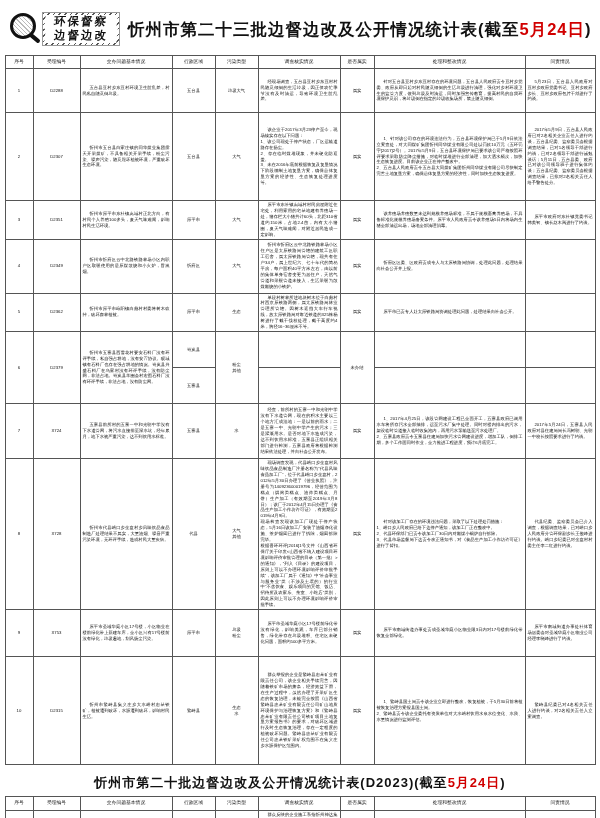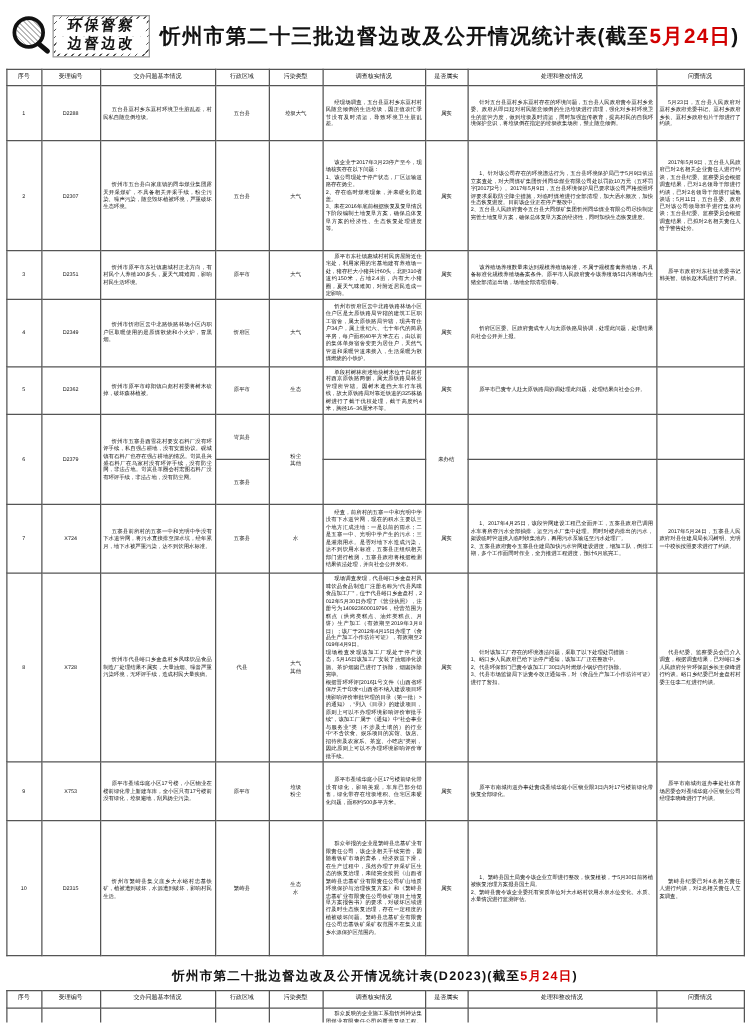--- a/index.html
+++ b/index.html
@@ -8,21 +8,21 @@
   
   .top{display:flex;align-items:center;gap:8px;padding:7px 6px 4px 8px;height:44px;box-sizing:content-box;}
   .logo{width:112px;height:42px;display:flex;align-items:center;flex:0 0 auto;}
   .logo-mag{width:32px;height:38px;position:relative;flex:0 0 auto;}
   .mag-glass{position:absolute;left:2px;top:3px;width:20px;height:20px;border:3px solid #111;border-radius:50%;background:
     repeating-linear-gradient(45deg,#fff 0 2px,#bbb 2px 3px);}
   .mag-handle{position:absolute;left:20px;top:26px;width:13px;height:4px;background:#111;transform:rotate(40deg);border-radius:2px;}
   .logo-txt{flex:1;margin-left:2px;background:repeating-linear-gradient(135deg,#555 0 1px,#fff 1px 4px);padding:2px 2px;border:1px solid #999;}
   .logo-line{display:block;background:#fff;font-weight:800;font-size:11.5px;line-height:1.2;letter-spacing:2px;text-align:center;transform:skewX(-6deg);}
   .title1{flex:1;text-align:left;font-size:16.5px;font-weight:700;letter-spacing:1px;line-height:1.1;}
-  .title2{width:100%;text-align:center;font-size:10px;font-weight:700;letter-spacing:1px;margin:9px 0 4px 0;}
+  .title2{width:100%;text-align:center;font-size:13px;font-weight:700;letter-spacing:1px;margin:9px 0 4px 0;}
   .red{color:#d10000;}
   
   table{border-collapse:collapse;table-layout:fixed;width:590px;margin:0 auto;}
   td,th{border:1px solid #555;padding:1px 2px;font-size:4.3px;line-height:1.38;overflow:hidden;vertical-align:middle;
         white-space:pre-line;word-break:break-all;box-sizing:border-box;}
   th{font-size:4.8px;font-weight:400;text-align:center;height:13px;white-space:nowrap;}
   .c{text-align:center;}
   .p{text-align:justify;text-indent:1.6em;}
   .t2row th{height:14px;}
 </style>

